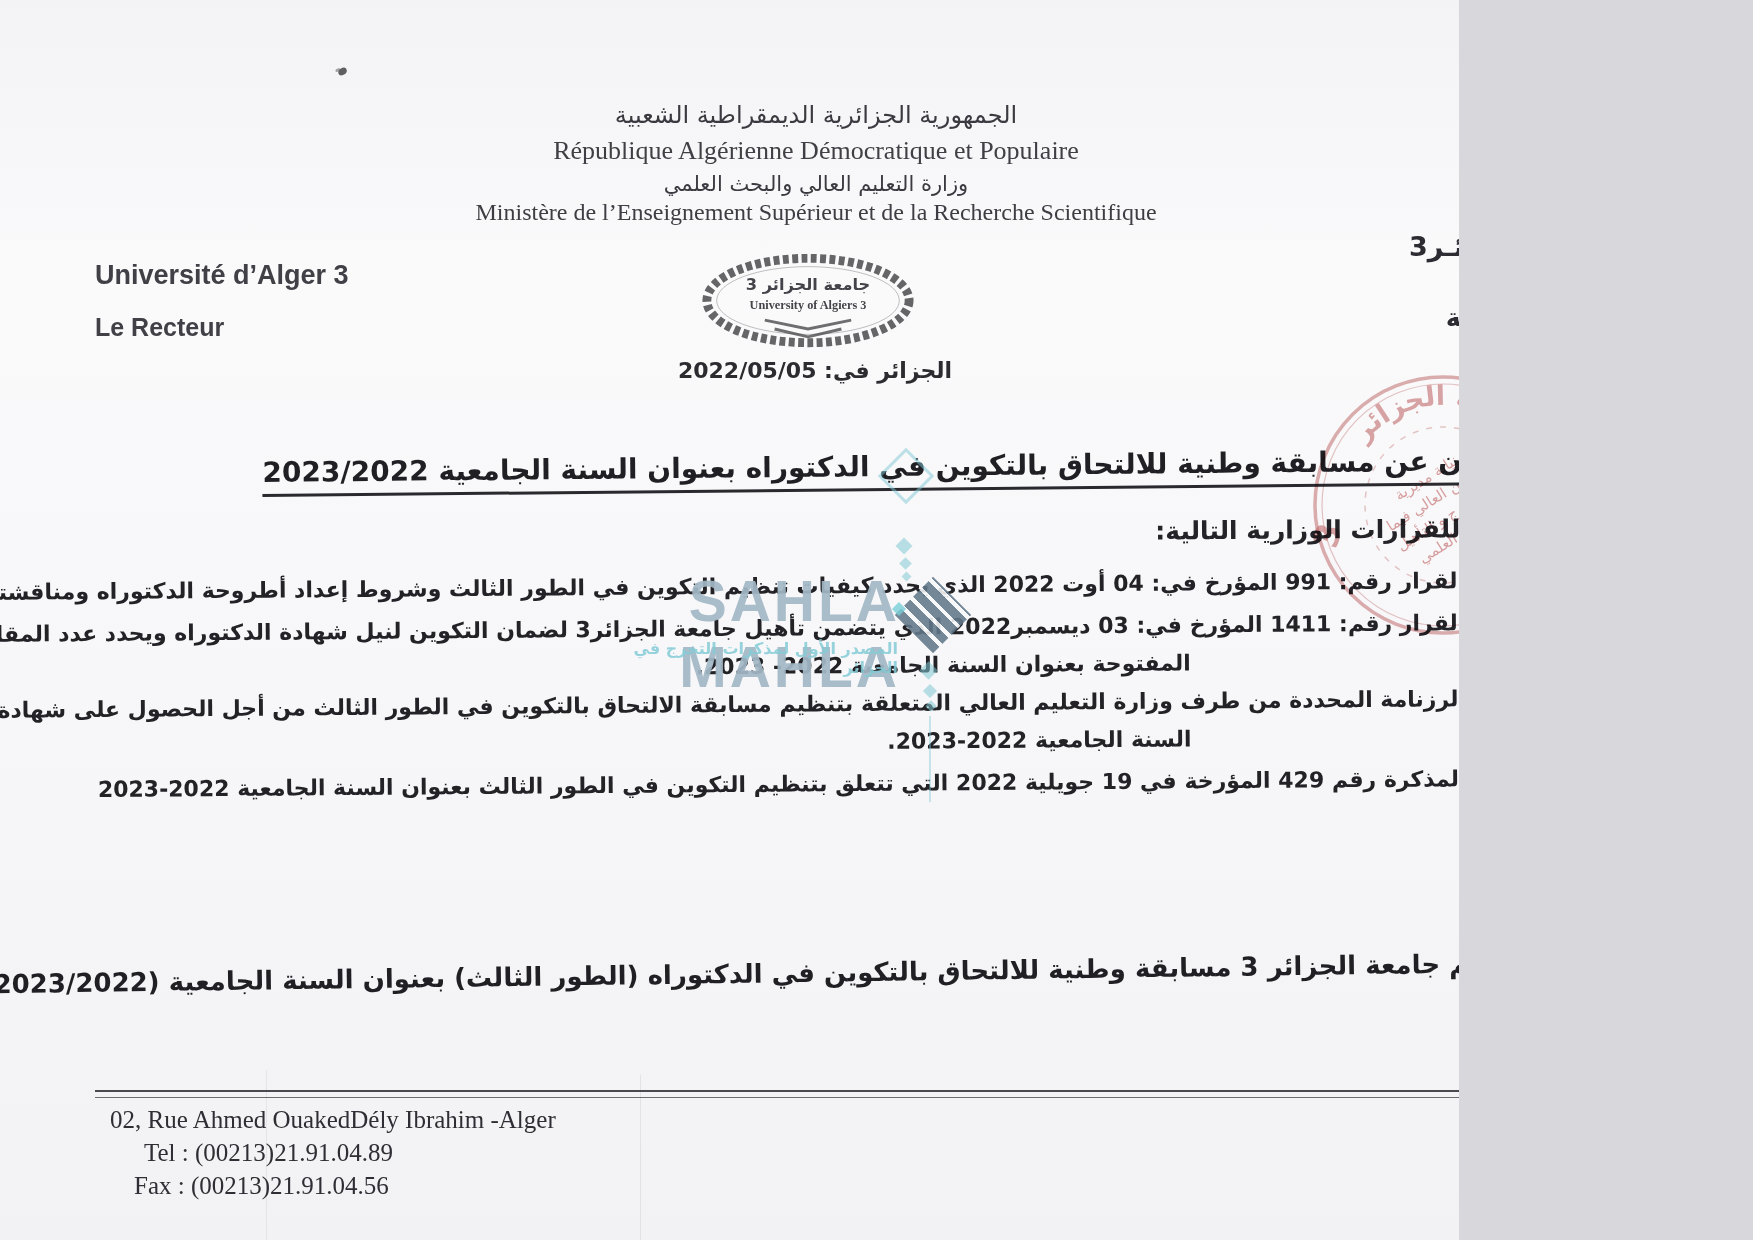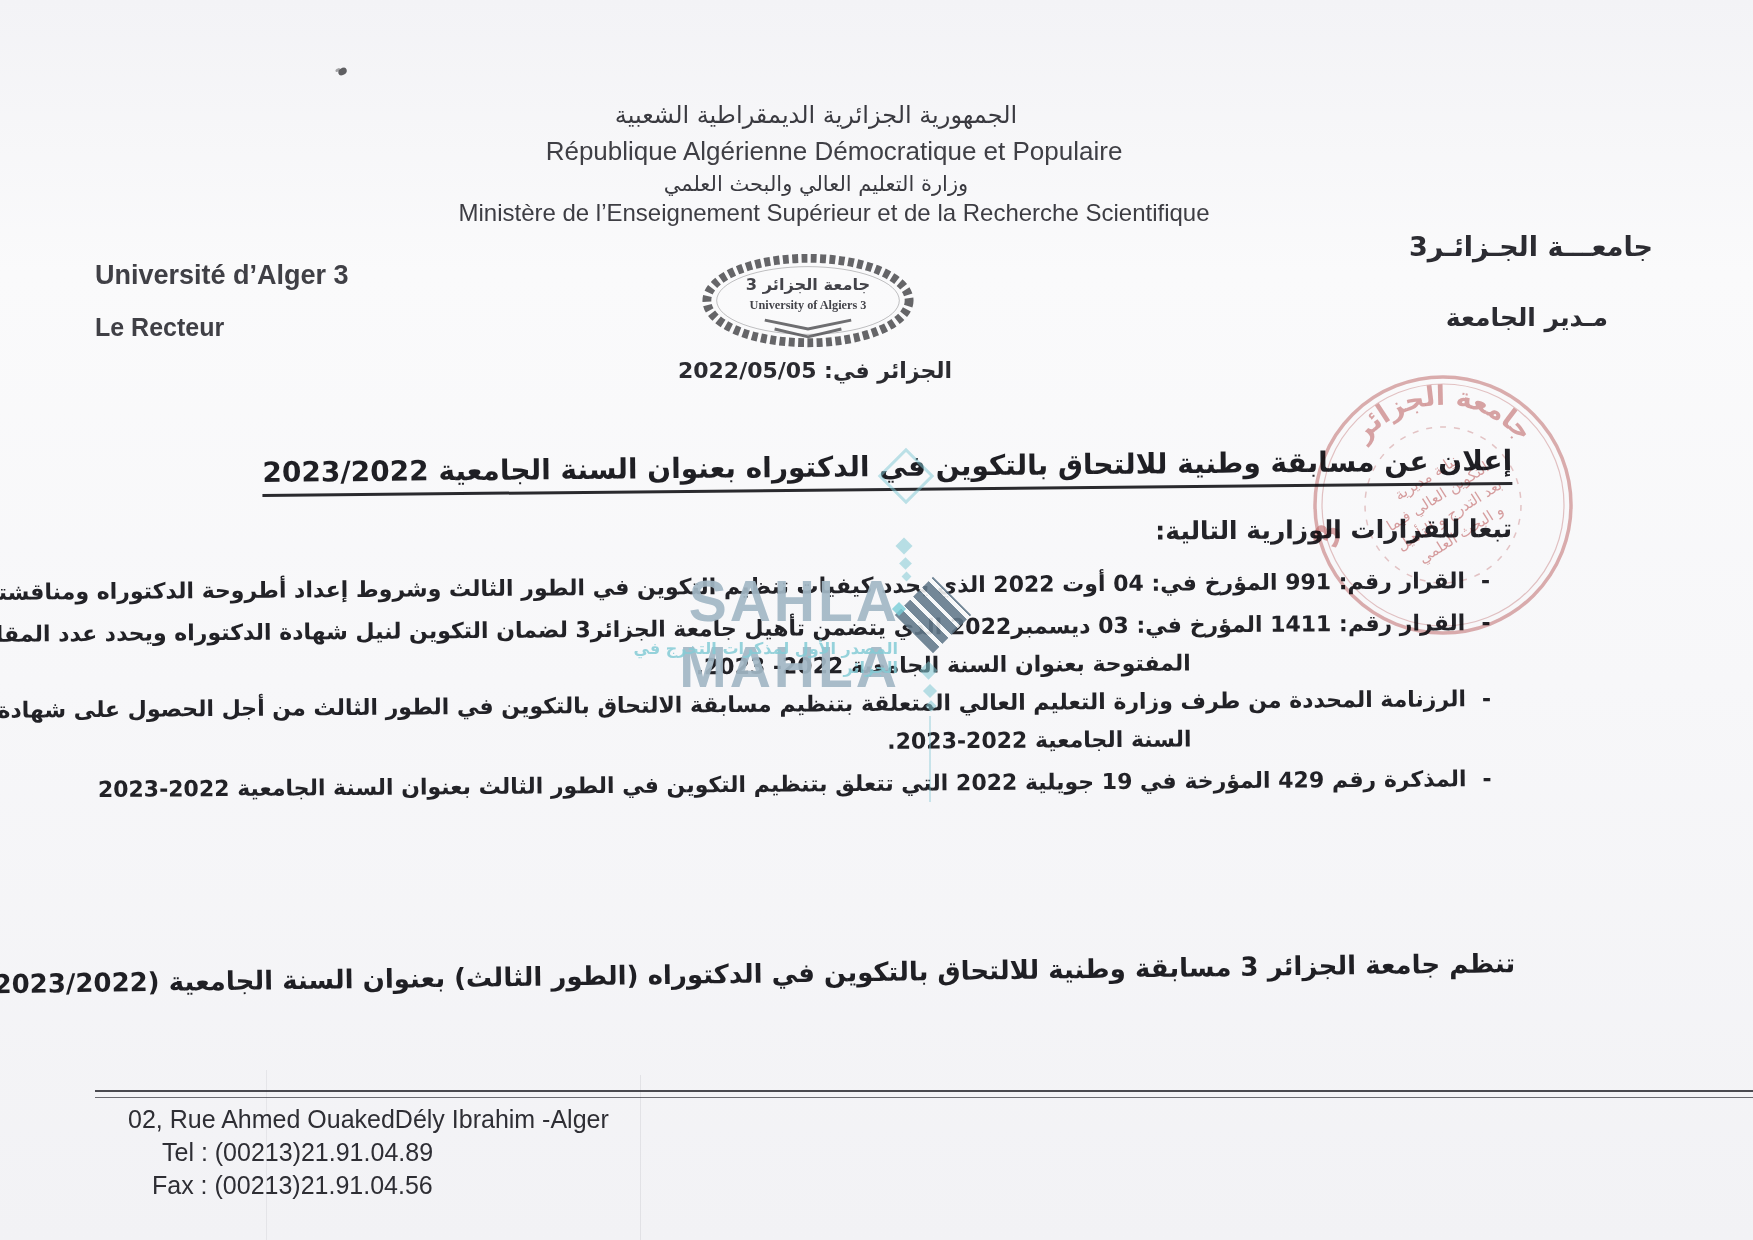--- a/index.html
+++ b/index.html
@@ -1,25 +1,25 @@
 <!DOCTYPE html>
 <html lang="ar"><head>
 <meta charset="utf-8">
 <style>
   html,body{margin:0;padding:0;}
   body{background:#d8d8dc;}
   .page{
-    position:relative;width:1753px;height:1240px;overflow:hidden;
+    position:relative;width:1459px;height:1240px;overflow:hidden;
     background:linear-gradient(180deg,#f3f3f6 0%,#fafafb 22%,#f7f7f9 55%,#f2f2f5 100%);
     font-family:"DejaVu Sans",sans-serif;color:#26262a;
   }
   .abs{position:absolute;}
   .ctr{left:0;width:1632px;text-align:center;}
   .ar{direction:rtl;font-family:"DejaVu Sans",sans-serif;}
-  .serif{font-family:Liberation Sans, sans-serif;margin-left:18px;}
+  .serif{font-family:Liberation Serif, serif;}
   .sans{font-family:"Liberation Sans","DejaVu Sans",sans-serif;}
   .b{font-weight:700;}
   .hdr1{top:101px;font-size:24px;color:#3a3a40;}
   .hdr2{top:136px;font-size:26px;color:#3f3f45;}
   .hdr3{top:172px;font-size:21px;color:#3a3a40;}
   .hdr4{top:199px;font-size:24px;color:#3d3d43;}
   .uni-fr{left:95px;top:260px;font-size:27px;color:#404046;}
   .rect-fr{left:95px;top:313px;font-size:25px;color:#404046;}
   .uni-ar{left:1253px;width:400px;top:231px;font-size:27px;text-align:right;color:#2c2c32;}
   .rect-ar{left:1253px;width:355px;top:303px;font-size:25px;text-align:right;color:#2c2c32;}

